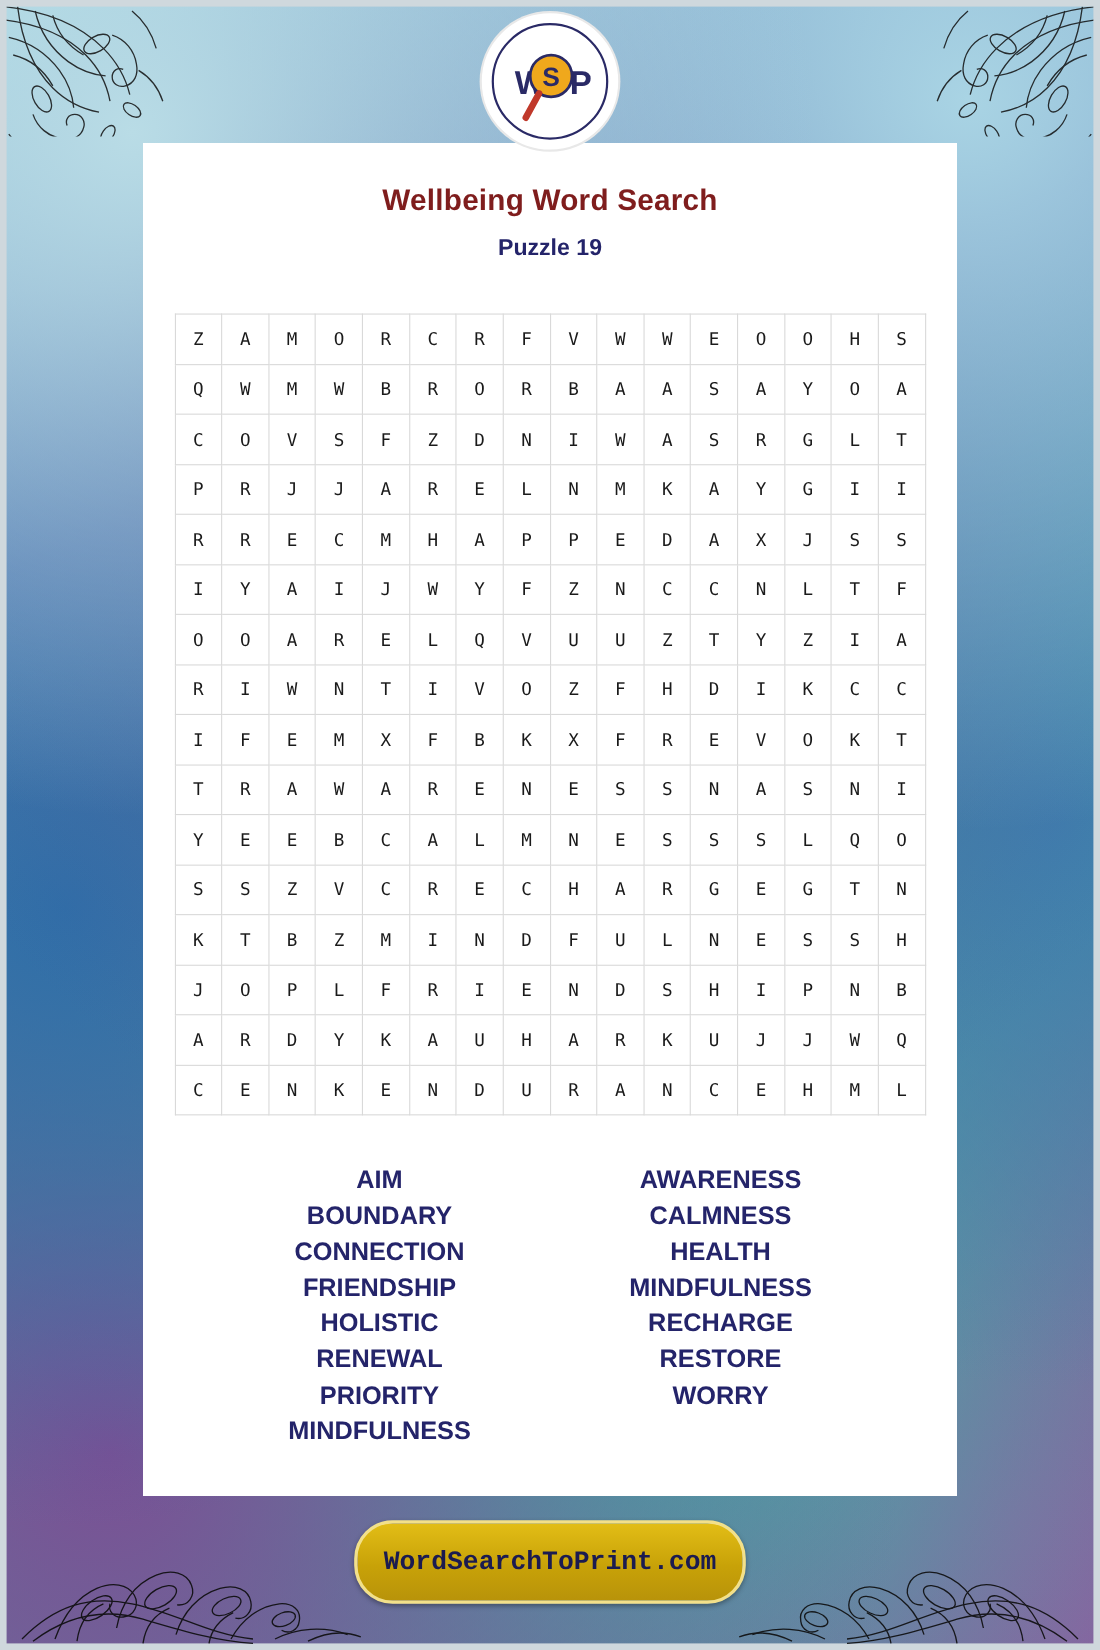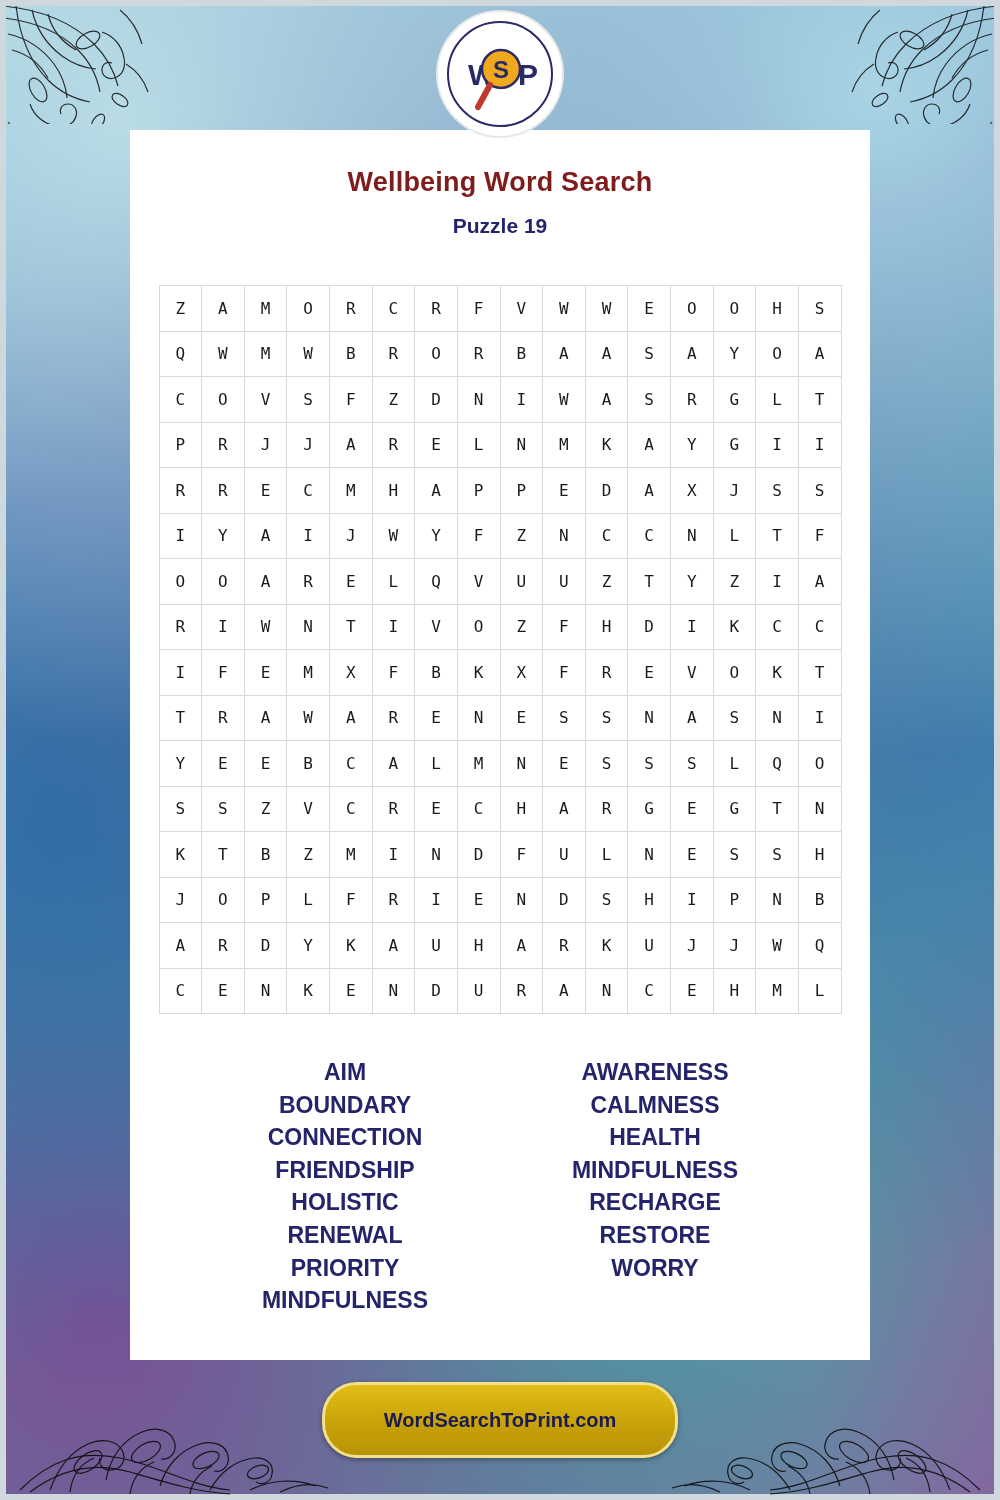--- a/index.html
+++ b/index.html
@@ -144,22 +144,23 @@
     background: linear-gradient(180deg, #e2bd16 0%, #c8a208 55%, #b8930a 100%);
     border: 3px solid #f2e08a;
     box-shadow: 0 2px 5px rgba(0,0,0,.35);
     display: flex;
     align-items: center;
     justify-content: center;
     z-index: 6;
   }
   #footer-pill span {
     color: #1b1b50;
-    font-size: 20px;
+    font-size: 24px;
     font-weight: bold;
+    font-family: Liberation Mono, monospace;
   }
 
   
   .bottom-orn {
     position: absolute;
     bottom: 0;
     color: #101010;
     opacity: .9;
     pointer-events: none;
     z-index: 4;

